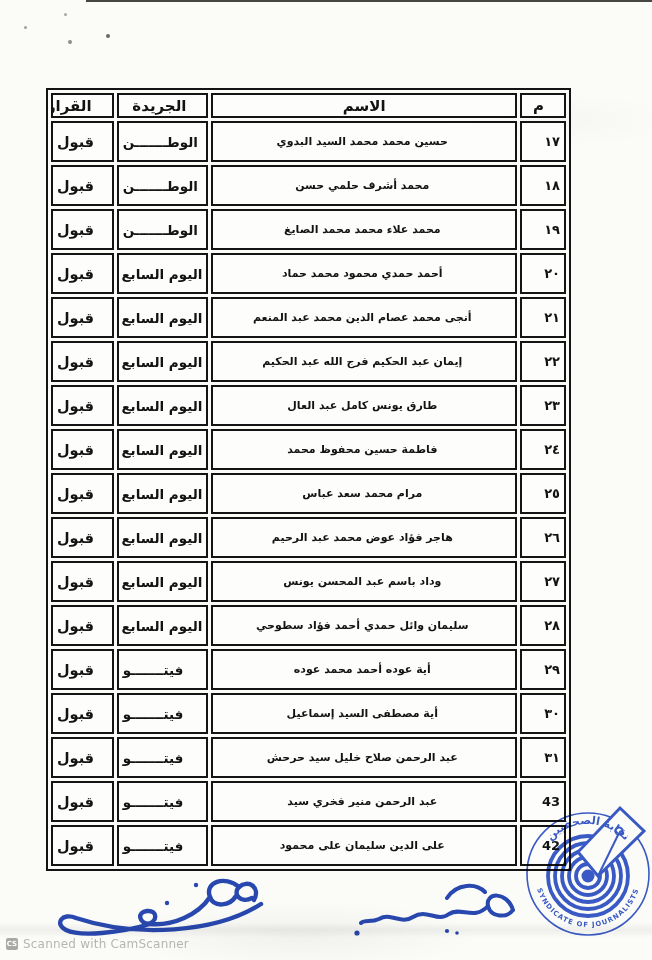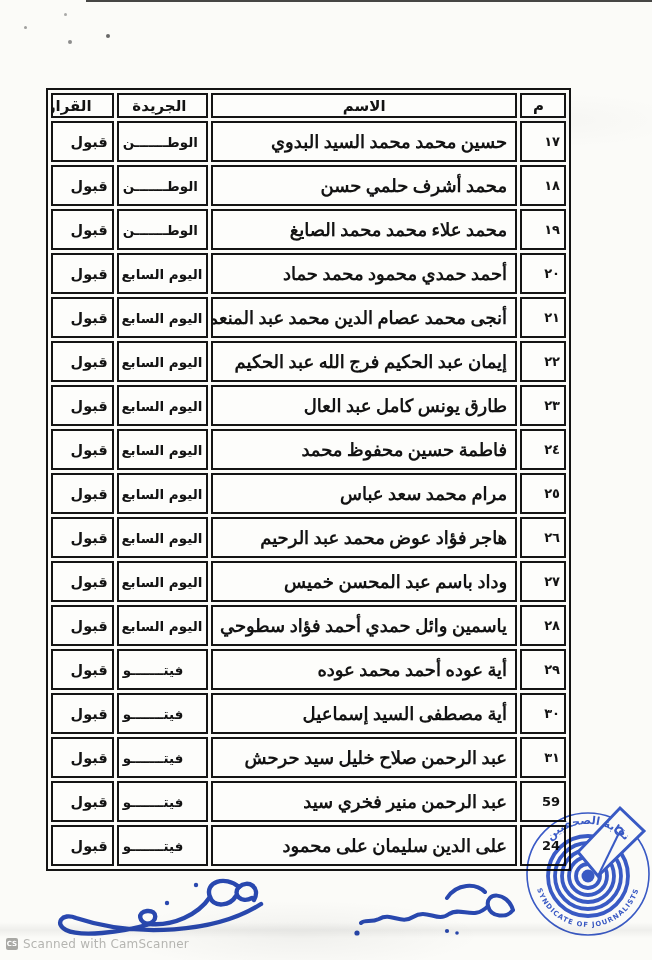--- a/index.html
+++ b/index.html
@@ -28,23 +28,23 @@
     border:2.4px solid #141414;
     border-collapse:separate; border-spacing:3px;
   }
   .doc-table th, .doc-table td {
     border:2.4px solid #141414; background:#fdfdfb;
     font-weight:bold; color:#131313; overflow:hidden; white-space:nowrap;
   }
   .doc-table th { height:21px; font-size:15px; text-align:center; padding:0 20px; }
   .doc-table td { height:37px; padding:0 4px; }
   td.c-num   { text-align:right; font-size:13px; }
-  td.c-name  { text-align:right; padding-right:8px; font-size:18px;font-family:Liberation Serif, serif; }
+  td.c-name  { text-align:center; padding-right:8px; font-size:11px; }
   td.c-paper { text-align:left; font-size:13.5px; }
-  td.c-dec   { text-align:right; font-size:14.5px; }
+  td.c-dec   { text-align:left; font-size:14.5px; }
 
   
   .stamp { position:absolute; left:508px; top:788px; width:160px; height:168px;
     mix-blend-mode:multiply; opacity:.93; }
   .sig { position:absolute; mix-blend-mode:multiply; }
   .sig-left  { left:46px;  top:874px; }
   .sig-right { left:350px; top:880px; }
 
   
   .watermark { position:absolute; left:6px; top:937px; display:flex; align-items:center; gap:5px; }
@@ -145,28 +145,28 @@
 
     <tr>
       <td class="c-num">٢٦</td>
       <td class="c-name">هاجر فؤاد عوض محمد عبد الرحيم</td>
       <td class="c-paper">اليوم السابع</td>
       <td class="c-dec">قبول</td>
     </tr>
 
     <tr>
       <td class="c-num">٢٧</td>
-      <td class="c-name">وداد باسم عبد المحسن خميس</td>
+      <td class="c-name">وداد باسم عبد المحسن يونس</td>
       <td class="c-paper">اليوم السابع</td>
       <td class="c-dec">قبول</td>
     </tr>
 
     <tr>
       <td class="c-num">٢٨</td>
-      <td class="c-name">ياسمين وائل حمدي أحمد فؤاد سطوحي</td>
+      <td class="c-name">سليمان وائل حمدي أحمد فؤاد سطوحي</td>
       <td class="c-paper">اليوم السابع</td>
       <td class="c-dec">قبول</td>
     </tr>
 
     <tr>
       <td class="c-num">٢٩</td>
       <td class="c-name">أية عوده أحمد محمد عوده</td>
       <td class="c-paper">فيتـــــــو</td>
       <td class="c-dec">قبول</td>
     </tr>
@@ -179,28 +179,28 @@
     </tr>
 
     <tr>
       <td class="c-num">٣١</td>
       <td class="c-name">عبد الرحمن صلاح خليل سيد حرحش</td>
       <td class="c-paper">فيتـــــــو</td>
       <td class="c-dec">قبول</td>
     </tr>
 
     <tr>
-      <td class="c-num">59</td>
+      <td class="c-num">43</td>
       <td class="c-name">عبد الرحمن منير فخري سيد</td>
       <td class="c-paper">فيتـــــــو</td>
       <td class="c-dec">قبول</td>
     </tr>
 
     <tr>
-      <td class="c-num">24</td>
+      <td class="c-num">42</td>
       <td class="c-name">على الدين سليمان على محمود</td>
       <td class="c-paper">فيتـــــــو</td>
       <td class="c-dec">قبول</td>
     </tr>
   </tbody>
   </table>
 
   <svg class="stamp" viewBox="0 0 160 168">
     <g stroke="#2b4ec6" fill="none" stroke-width="1.6">
       <circle cx="80" cy="86" r="61"></circle>

